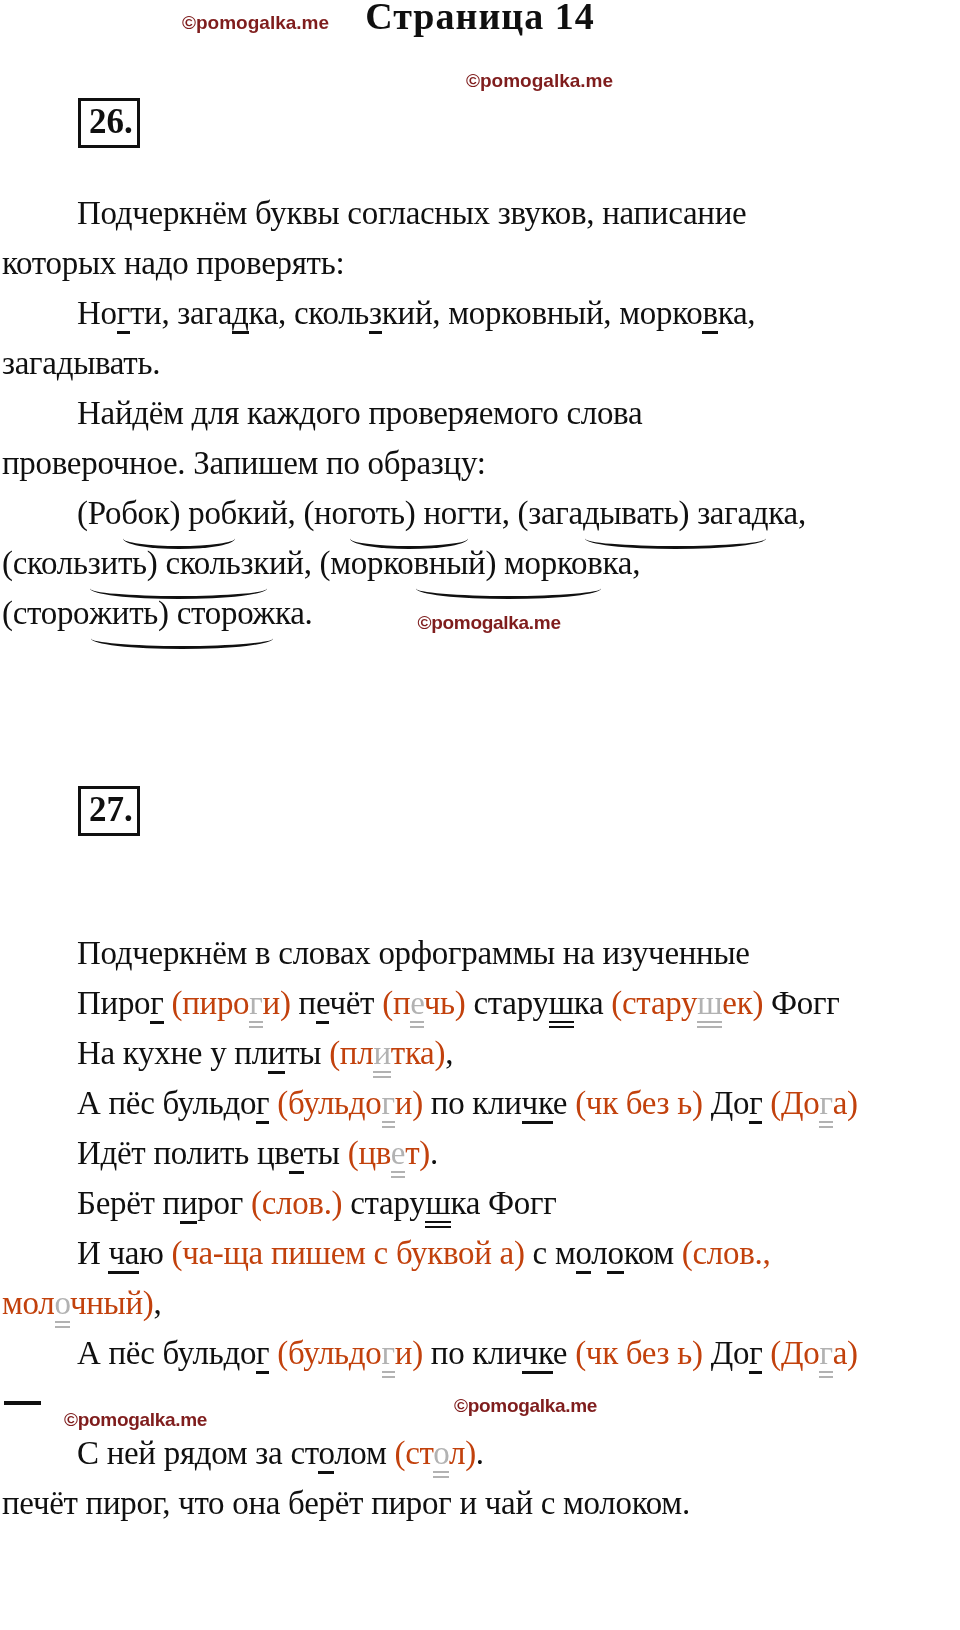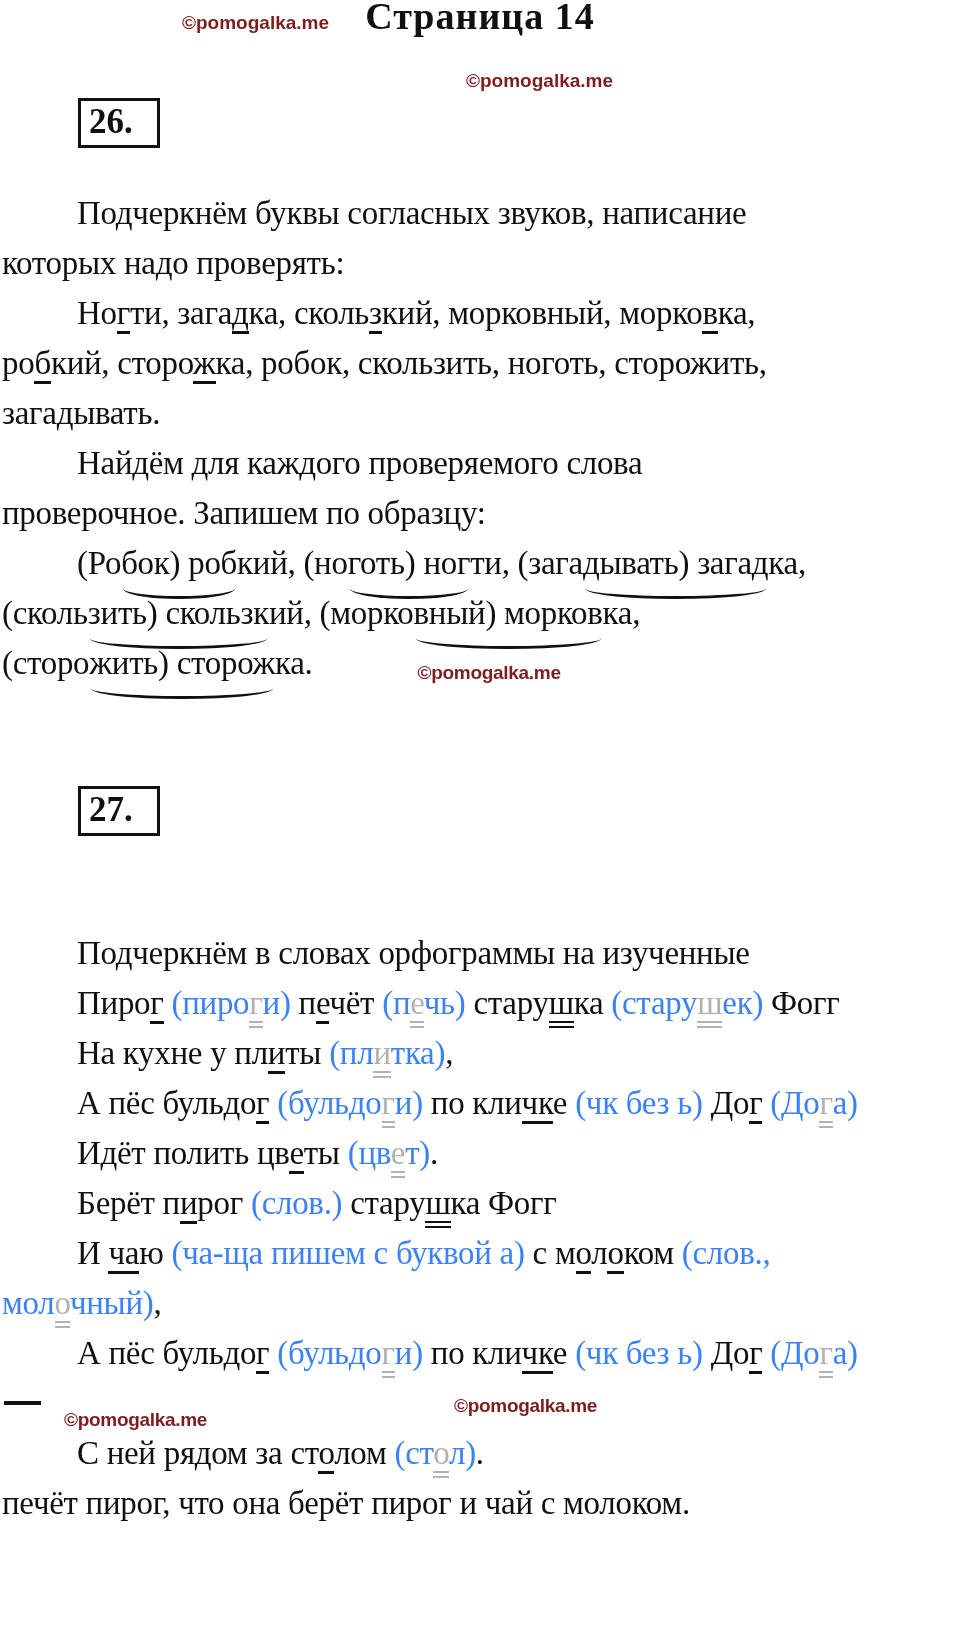--- a/index.html
+++ b/index.html
@@ -4,30 +4,30 @@
 <style>
   html,body{margin:0;padding:0;background:#fff;}
   .page{position:relative;width:960px;height:1630px;background:#ffffff;overflow:hidden;
         font-family:"Liberation Serif",serif;font-size:33px;color:#101010;}
   .title{position:absolute;top:-6px;left:0;width:100%;text-align:center;
          font-size:38px;font-weight:bold;margin:0;letter-spacing:1px;}
   .wm{font-family:"Liberation Sans",sans-serif;font-weight:bold;font-size:19px;color:#7f1d1d;}
   .wm-top-left{position:absolute;left:182px;top:12px;}
   .wm-upper-center{position:absolute;left:466px;top:70px;}
   .exnum{position:absolute;left:78px;border:3px solid #101010;font-weight:bold;
-         font-size:35px;line-height:40px;padding:1px 24px 3px 8px;background:#fff;}
+         font-size:35px;line-height:40px;padding:1px 4px 3px 8px;background:#fff;}
   .box26{top:98px;}
   .box27{top:786px;}
   .textblock{position:absolute;left:2px;width:956px;}
   .ex26{top:188px;}
   .ex27{top:928px;}
   .line{height:50px;line-height:50px;white-space:nowrap;letter-spacing:-0.3px;}
   .indent{padding-left:75px;}
   .s-black{}
-  .s-gray{color:#3b82f6;margin-top:12px;}
+  .s-gray{color:#c2410c;margin-top:12px;}
   .s-u{border-bottom:3px solid currentColor;}
   .s-uu{border-bottom:7px double currentColor;}
   .s-gray-uu{color:#b2b2b2;border-bottom:7px double currentColor;}
   .s-arc{position:relative;display:inline-block;}
   .s-arc::after{content:"";position:absolute;left:2px;right:2px;top:100%;margin-top:-10px;
                 height:18px;border-bottom:3.5px solid #101010;border-radius:50%;}
   .wm-inline{vertical-align:-5px;}
   .wm-near{margin-left:105px;}
   .wm-far{margin-left:150px;}
   .wmrow{position:relative;}
@@ -41,21 +41,20 @@
 <div class="page">
   <div class="wm wm-top-left">©pomogalka.me</div>
   <h1 class="title">Страница 14</h1>
   <div class="wm wm-upper-center">©pomogalka.me</div>
 
   <div class="exnum box26">26.</div>
   <div class="textblock ex26" id="ex26">
       <div class="line indent"><span class="s-black">Подчеркнём буквы согласных звуков, написание</span></div>
       <div class="line"><span class="s-black">которых надо проверять:</span></div>
       <div class="line indent"><span class="s-black">Но</span><span class="s-u">г</span><span class="s-black">ти, зага</span><span class="s-u">д</span><span class="s-black">ка, сколь</span><span class="s-u">з</span><span class="s-black">кий, морковный, морко</span><span class="s-u">в</span><span class="s-black">ка,</span></div>
-      <div class="line"><span class="s-black">ро</span><span class="s-u">б</span><span class="s-black">кий, сторо</span><span class="s-u">ж</span><span class="s-black">ка, робок, скользить, ноготь, сторожить,</span></div>
       <div class="line"><span class="s-black">загадывать.</span></div>
       <div class="line indent"><span class="s-black">Найдём для каждого проверяемого слова</span></div>
       <div class="line"><span class="s-black">проверочное. Запишем по образцу:</span></div>
       <div class="line indent"><span class="s-black">(Ро</span><span class="s-arc">бок) роб</span><span class="s-black">кий, (но</span><span class="s-arc">готь) ног</span><span class="s-black">ти, (зага</span><span class="s-arc">дывать) загад</span><span class="s-black">ка,</span></div>
       <div class="line"><span class="s-black">(сколь</span><span class="s-arc">зить) скользк</span><span class="s-black">ий, (морко</span><span class="s-arc">вный) морков</span><span class="s-black">ка,</span></div>
       <div class="line"><span class="s-black">(сторо</span><span class="s-arc">жить) сторож</span><span class="s-black">ка.</span><span class="wm wm-inline wm-near">©pomogalka.me</span></div>
     </div>
 
   <div class="exnum box27">27.</div>
   <div class="textblock ex27" id="ex27">

